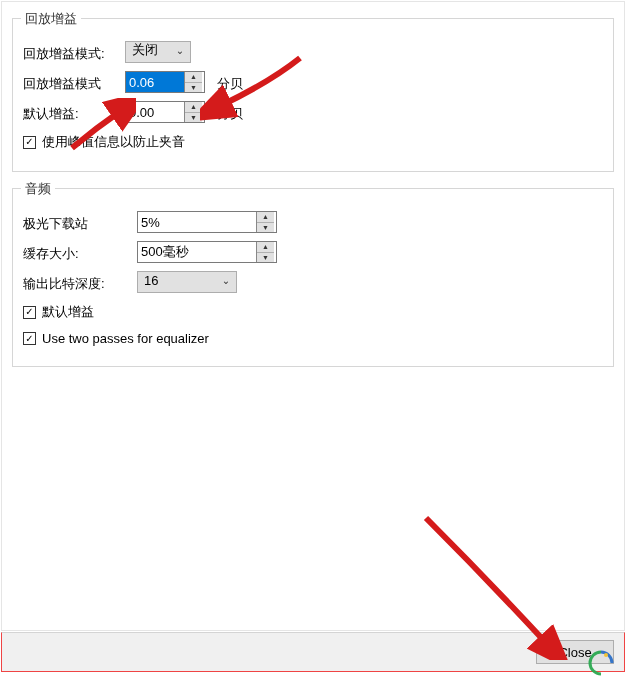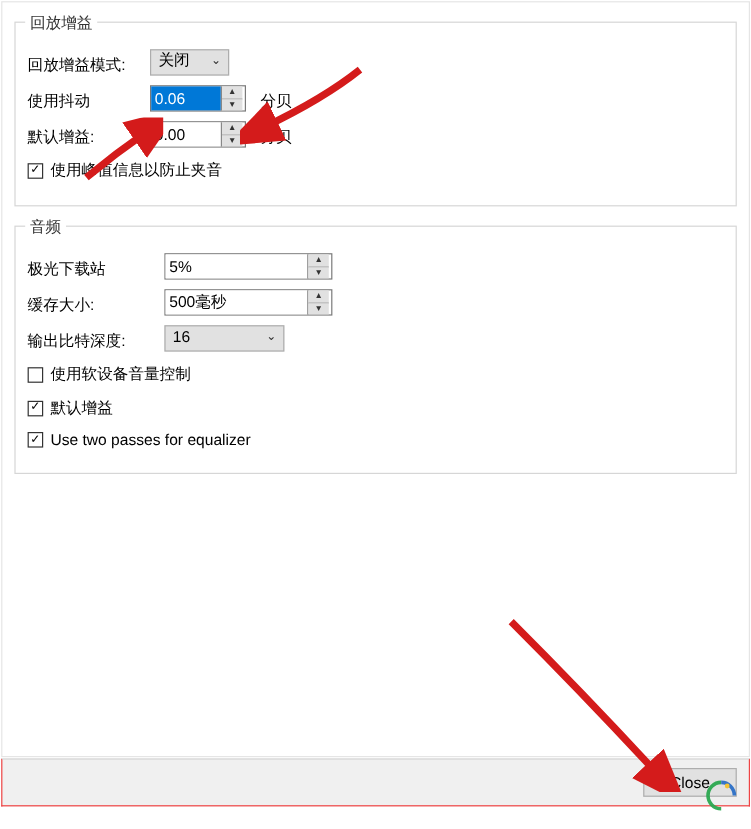--- a/index.html
+++ b/index.html
@@ -169,21 +169,21 @@
 
     <div class="row">
       <div class="label-col">回放增益模式:</div>
       <div class="combo">
         <span>关闭</span>
         <span class="chev">⌄</span>
       </div>
     </div>
 
     <div class="row">
-      <div class="label-col">使用抖动</div>
+      <div class="label-col">回放增益模式</div>
       <div class="spinner">
         <input class="selected" value="0.06" style="">
         <div class="spinbtns">
           <div>▲</div>
           <div>▼</div>
         </div>
       </div>
       <div class="unit">分贝</div>
     </div>
 
@@ -231,24 +231,20 @@
     </div>
 
     <div class="row">
       <div class="label-col2">输出比特深度:</div>
       <div class="combo combo-wide">
         <span>16</span>
         <span class="chev">⌄</span>
       </div>
     </div>
 
-    <div class="checkrow">
-      <span class="cbox"></span>
-      <span>使用软设备音量控制</span>
-    </div>
 
     <div class="checkrow">
       <span class="cbox">✓</span>
       <span>默认增益</span>
     </div>
 
     <div class="checkrow">
       <span class="cbox">✓</span>
       <span>Use two passes for equalizer</span>
     </div>

